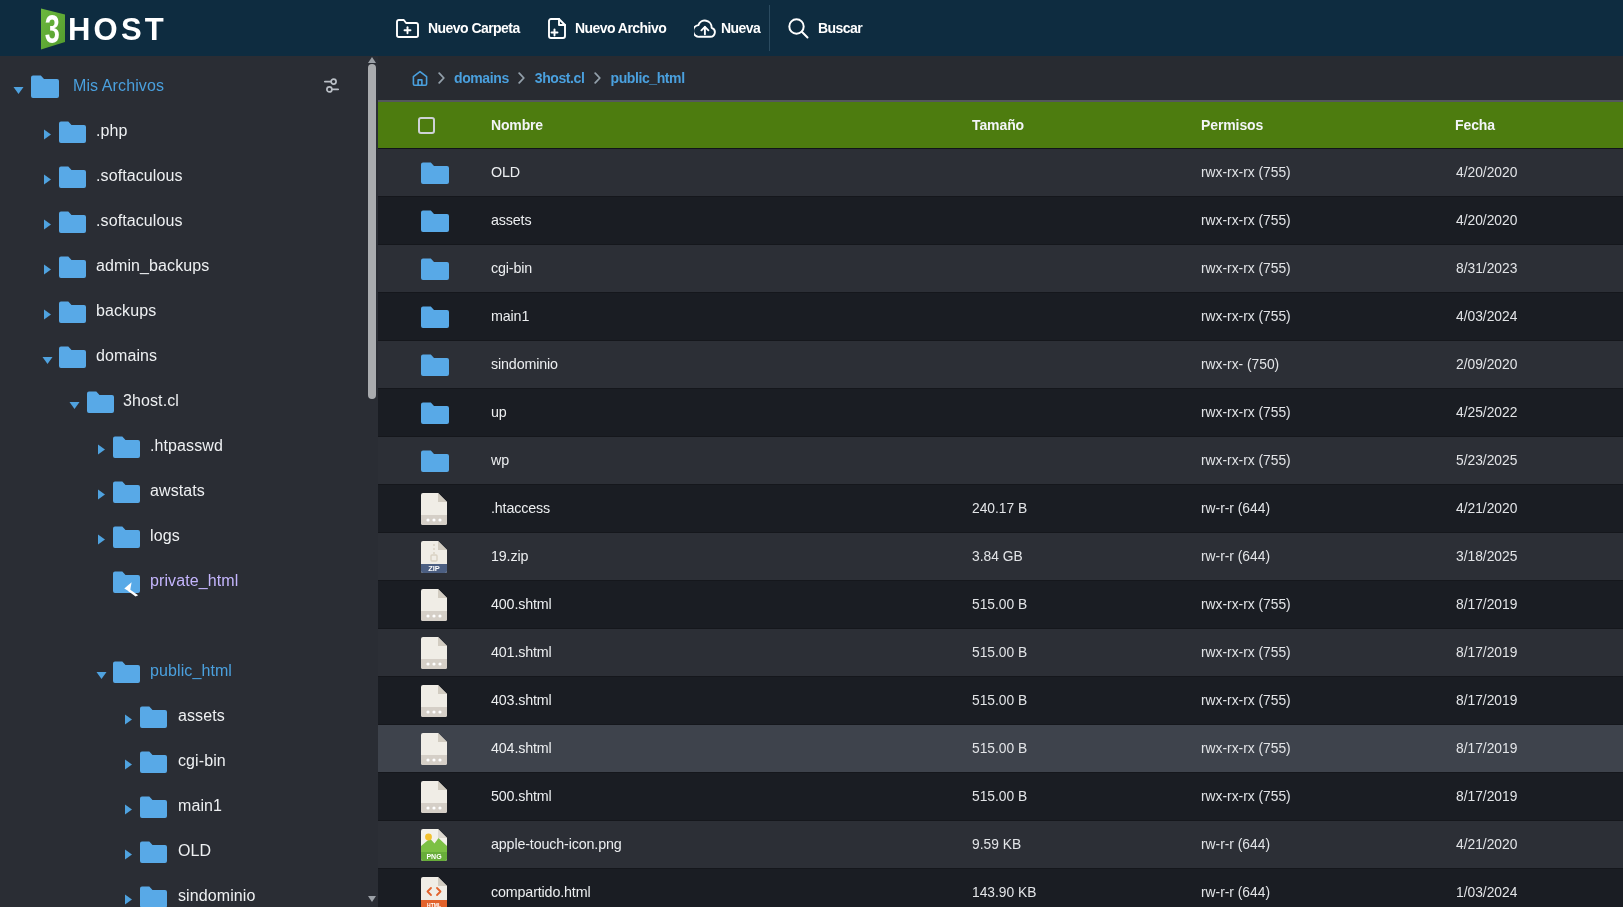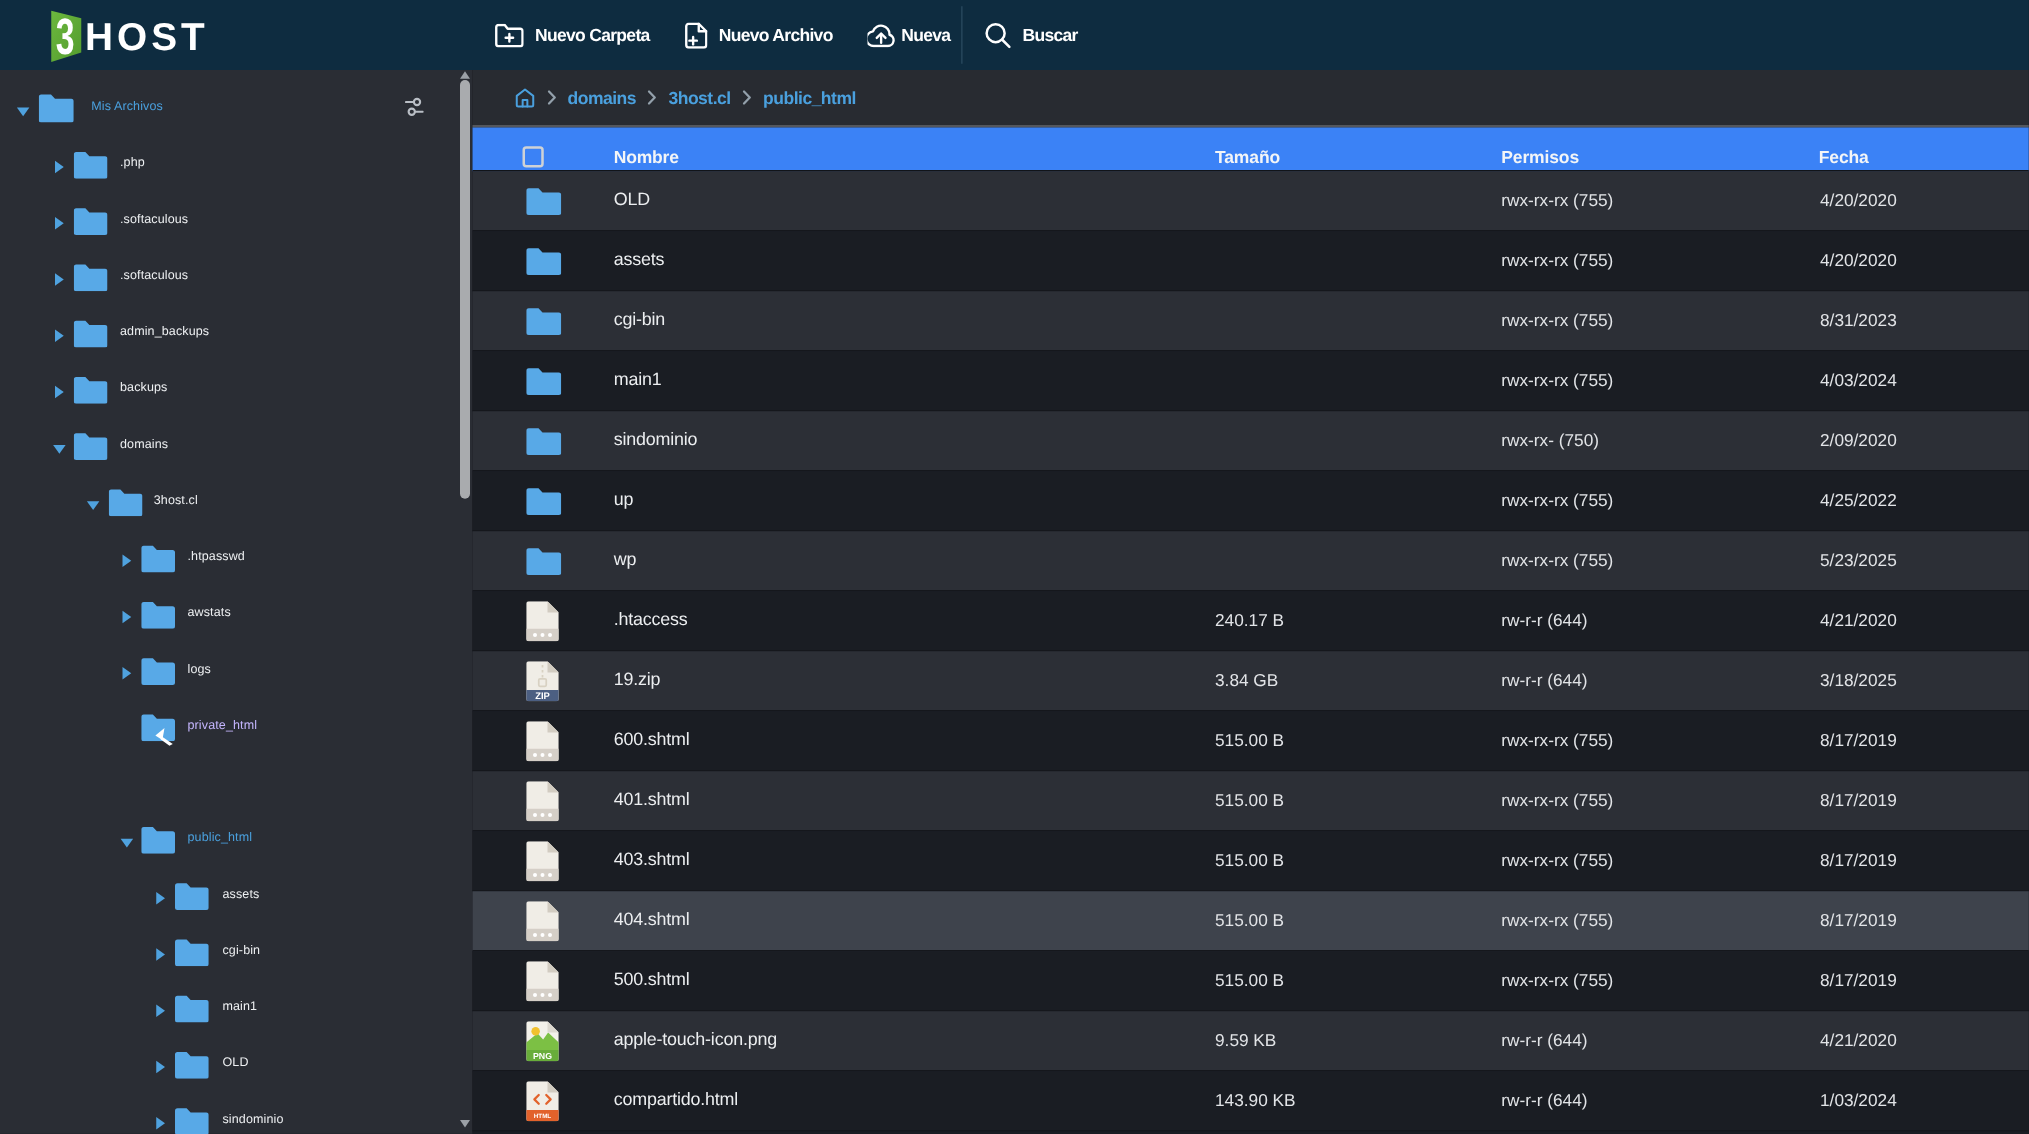--- a/index.html
+++ b/index.html
@@ -1,27 +1,27 @@
 <!DOCTYPE html>
 <html><head><meta charset="utf-8"><style>
 *{margin:0;padding:0;box-sizing:border-box}
 html,body{width:1623px;height:907px;overflow:hidden;background:#1a1d23;font-family:"Liberation Sans",sans-serif}
 .topbar{position:absolute;left:0;top:0;width:1623px;height:56px;background:#0e2c40}
 .tbtn{position:absolute;top:0;height:56px;display:flex;align-items:center;gap:9px;color:#fff;font-weight:bold;font-size:14px;letter-spacing:-.55px}
 .tsep{position:absolute;left:769px;top:5px;height:46px;width:1px;background:#2b4b60}
 .side{position:absolute;left:0;top:56px;width:378px;height:851px;background:#2a2d34}
 .ti{position:absolute;left:0;width:378px;height:44px}
-.tl{position:absolute;top:0;line-height:44px;font-size:10px;font-weight:normal;letter-spacing:.1px}
+.tl{position:absolute;top:0;line-height:44px;font-size:16px;font-weight:normal;letter-spacing:.1px}
 .sb-thumb{position:absolute;left:368px;top:8px;width:8px;height:335px;background:#a9abae;border-radius:4px}
 .sb-up{position:absolute;left:368px;top:1px;width:0;height:0;border-left:4px solid transparent;border-right:4px solid transparent;border-bottom:6px solid #9ba0a6}
 .sb-dn{position:absolute;left:368px;top:840px;width:0;height:0;border-left:4px solid transparent;border-right:4px solid transparent;border-top:6px solid #9ba0a6}
 .main{position:absolute;left:378px;top:56px;width:1245px;height:851px;background:#1a1d23}
 .crumbs{height:46px;background:#282b31;border-bottom:2px solid #54575d;display:flex;align-items:center;padding-left:34px;gap:9.5px;color:#4aa0de;font-weight:bold;font-size:14px;letter-spacing:-.4px}
 .crumbs svg{display:block}
-.thead{position:relative;height:35px;background:#3b82f6;border-bottom:1px solid #111419;color:#f3f5f7;font-weight:bold;font-size:14px;letter-spacing:-.1px}
+.thead{position:relative;height:47px;background:#4d7c0f;border-bottom:1px solid #111419;color:#f3f5f7;font-weight:bold;font-size:14px;letter-spacing:-.1px}
 .thead .c{position:absolute;top:0;line-height:47px}
 .cb{position:absolute;left:40px;top:15px;width:17px;height:17px;border:2px solid #ced2d6;border-radius:3px}
 .row{position:relative;height:48px;border-bottom:1px solid #15171c}
 .lt{background:#2c2f36}
 .dk{background:#1a1d23}
 .hl{background:#3e434c}
 .ic{position:absolute;left:43px}
 .c{position:absolute;top:0;line-height:47px}
 .nm{left:113px;font-size:14.3px;color:#eceef0;letter-spacing:-.15px}
 .sz{left:594px;font-size:13.8px;color:#e2e4e7}
@@ -373,21 +373,21 @@
     </div>
 <div class="row dk">
       <span class="ic" style="top:8px"><svg width="26" height="32" viewBox="0 0 26 32">
           <path d="M2,0 h15 l9,9 v21 a2,2 0 0 1 -2,2 H2 a2,2 0 0 1 -2,-2 V2 a2,2 0 0 1 2,-2 z" fill="#f0ede6"></path>
           <path d="M0,22 h26 v8 a2,2 0 0 1 -2,2 H2 a2,2 0 0 1 -2,-2 z" fill="#d5cfc7"></path>
           <path d="M17,0 l9,9 h-9 z" fill="#d2ccc1"></path>
           <circle cx="7" cy="27" r="1.6" fill="#fff"></circle>
           <circle cx="13" cy="27" r="1.6" fill="#fff"></circle>
           <circle cx="19" cy="27" r="1.6" fill="#fff"></circle>
         </svg></span>
-      <span class="c nm">600.shtml</span>
+      <span class="c nm">400.shtml</span>
       <span class="c sz">515.00 B</span>
       <span class="c pm">rwx-rx-rx (755)</span>
       <span class="c dt">8/17/2019</span>
     </div>
 <div class="row lt">
       <span class="ic" style="top:8px"><svg width="26" height="32" viewBox="0 0 26 32">
           <path d="M2,0 h15 l9,9 v21 a2,2 0 0 1 -2,2 H2 a2,2 0 0 1 -2,-2 V2 a2,2 0 0 1 2,-2 z" fill="#f0ede6"></path>
           <path d="M0,22 h26 v8 a2,2 0 0 1 -2,2 H2 a2,2 0 0 1 -2,-2 z" fill="#d5cfc7"></path>
           <path d="M17,0 l9,9 h-9 z" fill="#d2ccc1"></path>
           <circle cx="7" cy="27" r="1.6" fill="#fff"></circle>

